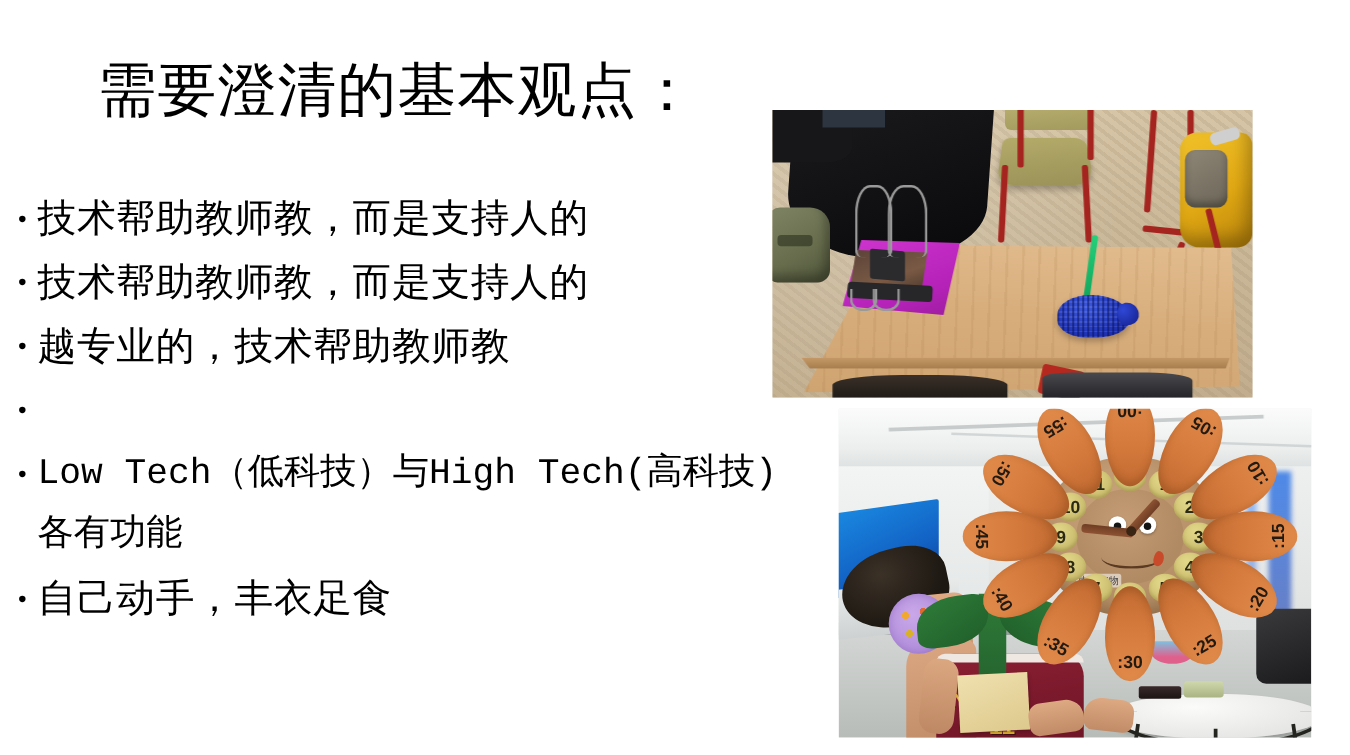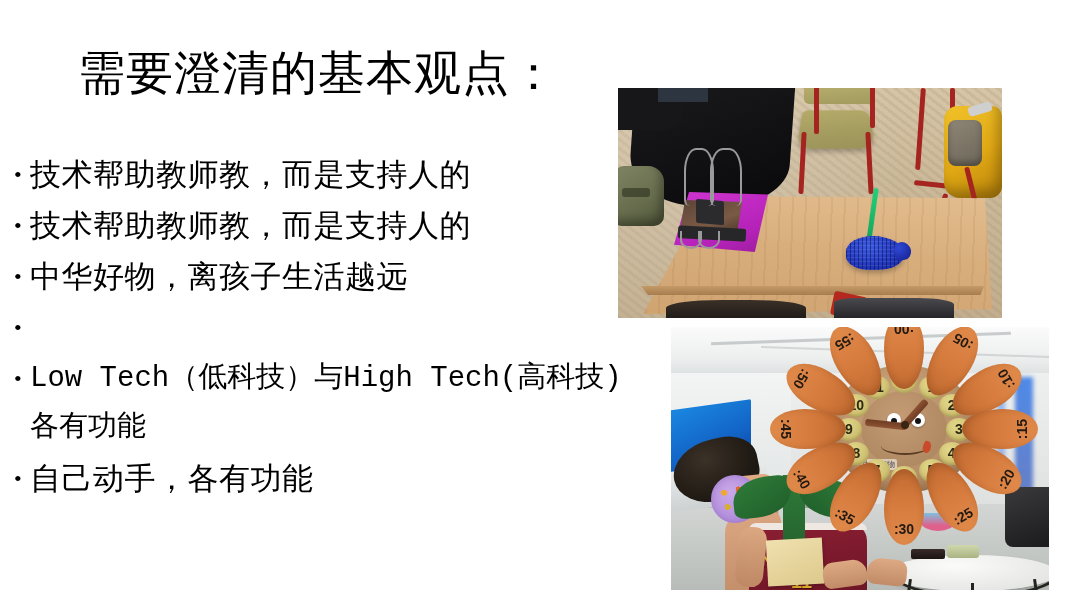--- a/index.html
+++ b/index.html
@@ -557,36 +557,36 @@
       <span class="bullet-text">技术帮助教师教，而是支持人的</span>
     </div>
 
     <div class="bullet-item">
       <span class="bullet-dot">•</span>
       <span class="bullet-text">技术帮助教师教，而是支持人的</span>
     </div>
 
     <div class="bullet-item">
       <span class="bullet-dot">•</span>
-      <span class="bullet-text">中华好物，离孩子生活越远</span>
+      <span class="bullet-text">越专业的，技术帮助教师教</span>
     </div>
 
     <div class="bullet-item">
       <span class="bullet-dot">•</span>
     </div>
 
     <div class="bullet-item">
       <span class="bullet-dot">•</span>
       <span class="bullet-text mono">Low Tech（低科技）与High Tech(高科技)
 各有功能</span>
     </div>
 
     <div class="bullet-item">
       <span class="bullet-dot">•</span>
-      <span class="bullet-text">自己动手，各有功能</span>
+      <span class="bullet-text">自己动手，丰衣足食</span>
     </div>
 
   </div>
 
   <div id="photo-desk">
     <div class="p1-floor"></div>
     <div class="p1-dark-person"></div>
     <div class="p1-dark-person2"></div>
     <div class="p1-board"></div>
     <div class="p1-chair-back"></div>

